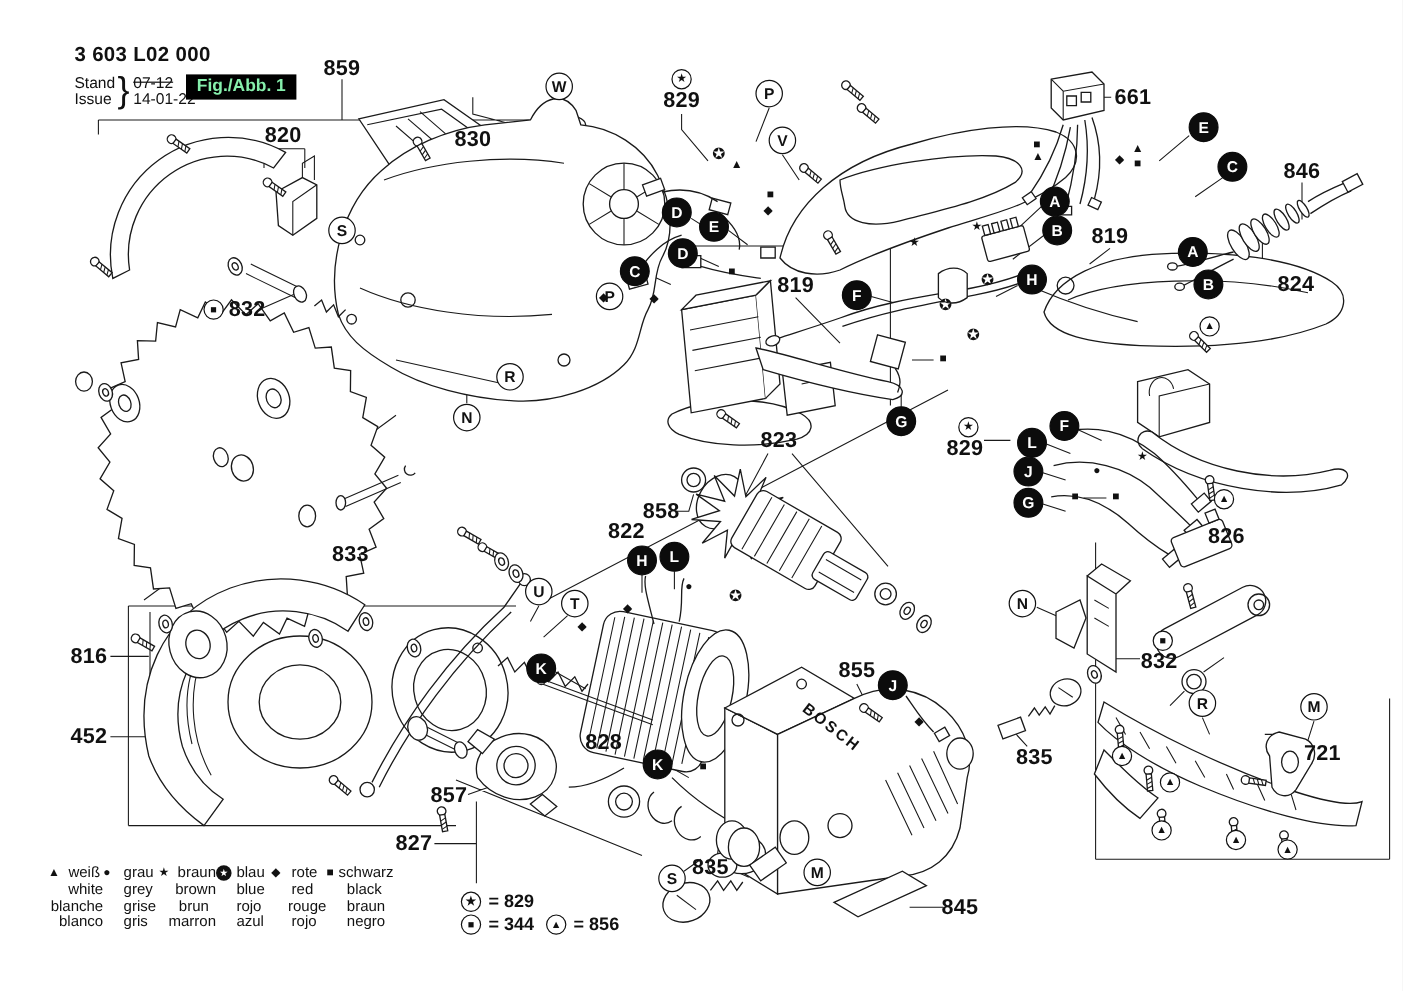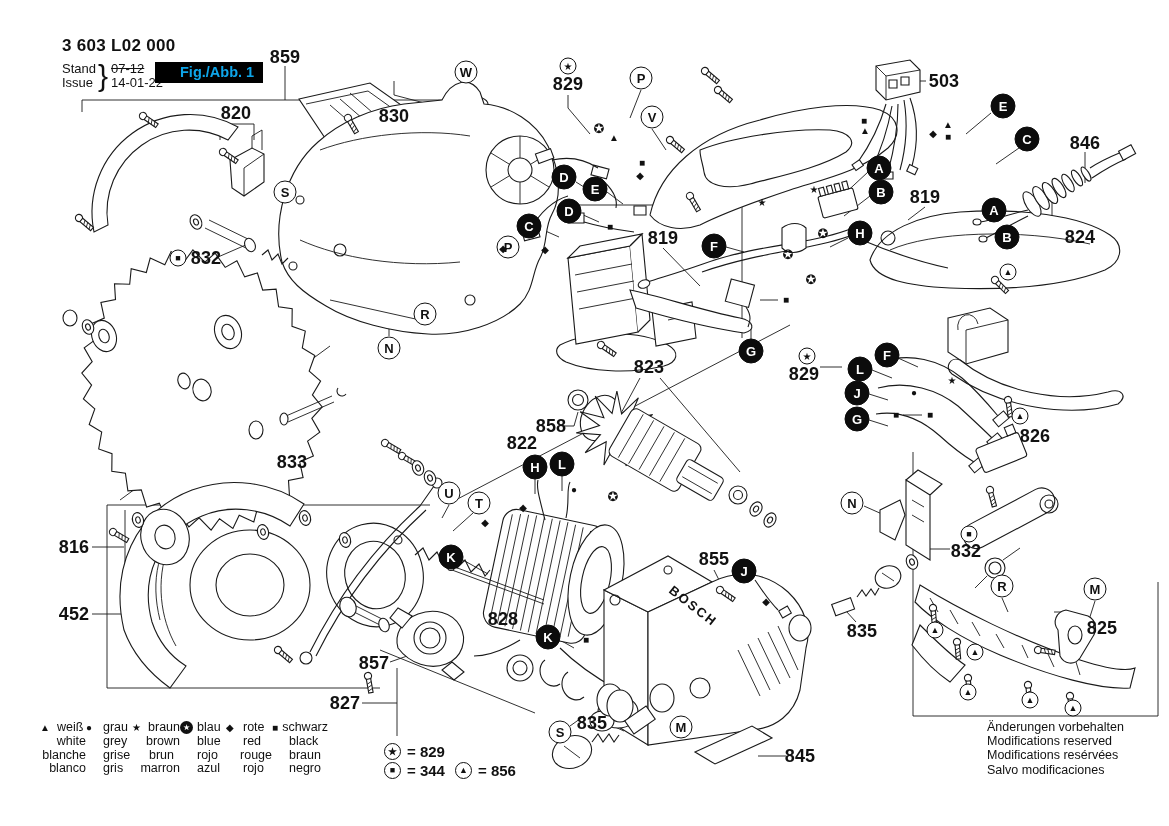--- a/index.html
+++ b/index.html
@@ -22,22 +22,22 @@
           border-radius:50%;background:#fff;color:#111;display:flex;align-items:center;justify-content:center;
           font-size:9px;line-height:1;}
   .symcir.star{font-size:10px;}
   .hdr{position:absolute;left:62px;top:36px;}
   .hdr .pn{font-size:17px;font-weight:bold;letter-spacing:0.3px;}
   .hdr .si{display:flex;align-items:center;margin-top:3px;}
   .hdr .sicol{font-size:13px;line-height:14px;}
   .hdr .brace{font-size:30px;font-weight:300;margin:0 3px 0 2px;}
   .hdr .vals{font-size:13px;line-height:14px;}
   .strike{text-decoration:line-through;}
-  .figbox{position:absolute;left:155px;top:62px;background:#000;color:#0ea5e9;font-weight:bold;
-          font-size:14.5px;padding:2px 9px 3px 25px;}
+  .figbox{position:absolute;left:155px;top:62px;background:#000;color:#86efac;font-weight:bold;
+          font-size:14.5px;padding:2px 9px 3px 9px;}
   .legend{position:absolute;left:40px;top:721px;display:flex;}
   .legcol{margin-right:0;font-size:12.5px;line-height:13.8px;}
   .legrow{display:flex;align-items:center;}
   .legsym{display:inline-flex;width:17px;justify-content:flex-start;font-size:10px;}
   .legsym .scf{width:13px;height:13px;border-radius:50%;background:#111;color:#fff;display:inline-flex;
                align-items:center;justify-content:center;font-size:8px;line-height:1;}
   .symlegend-item{position:absolute;display:flex;align-items:center;font-size:15px;font-weight:bold;}
   .symlegend-item .symcir{position:static;transform:none;margin-right:6px;}
   .footer-right{position:absolute;left:987px;top:720px;font-size:12.5px;line-height:14.2px;}
 </style>
@@ -413,41 +413,41 @@
   </div>
 
   <div class="figbox">Fig./Abb. 1</div>
 
   <div id="labels-layer">
       <div class="plabel" style="left: 285px; top: 57px;">859</div>
       <div class="plabel" style="left: 394px; top: 72px; margin-top: 44px;">830</div>
       <div class="plabel" style="left: 568px; top: 84px;">829</div>
       <span class="symcir star" style="left: 568px; top: 66px;">★</span>
       <div class="plabel" style="left: 236px; top: 113px;">820</div>
-      <div class="plabel" style="left: 944px; top: 81px;">503</div>
+      <div class="plabel" style="left: 944px; top: 81px;">661</div>
       <div class="plabel" style="left: 1085px; top: 143px;">846</div>
       <div class="plabel" style="left: 925px; top: 197px;">819</div>
       <div class="plabel" style="left: 1080px; top: 237px;">824</div>
       <div class="plabel" style="left: 206px; top: 258px;">832</div>
       <span class="symcir sq" style="left: 178px; top: 258px;">■</span>
       <div class="plabel" style="left: 663px; top: 238px;">819</div>
       <div class="plabel" style="left: 649px; top: 367px;">823</div>
       <div class="plabel" style="left: 804px; top: 374px;">829</div>
       <span class="symcir star" style="left: 807px; top: 356px;">★</span>
       <div class="plabel" style="left: 551px; top: 426px;">858</div>
       <div class="plabel" style="left: 522px; top: 443px;">822</div>
-      <div class="plabel" style="left: 1022px; top: 436px; margin-left: 13px;">826</div>
+      <div class="plabel" style="left: 1022px; top: 447px;">826</div>
       <div class="plabel" style="left: 74px; top: 547px;">816</div>
       <div class="plabel" style="left: 74px; top: 614px;">452</div>
       <div class="plabel" style="left: 292px; top: 462px;">833</div>
       <div class="plabel" style="left: 503px; top: 619px;">828</div>
       <div class="plabel" style="left: 714px; top: 559px;">855</div>
       <div class="plabel" style="left: 966px; top: 551px;">832</div>
       <span class="symcir sq" style="left: 969px; top: 534px;">■</span>
-      <div class="plabel" style="left: 1102px; top: 628px;">825</div>
+      <div class="plabel" style="left: 1102px; top: 628px;">721</div>
       <div class="plabel" style="left: 374px; top: 663px;">857</div>
       <div class="plabel" style="left: 345px; top: 703px;">827</div>
       <div class="plabel" style="left: 862px; top: 631px;">835</div>
       <div class="plabel" style="left: 592px; top: 723px;">835</div>
       <div class="plabel" style="left: 800px; top: 756px;">845</div>
     </div>
   <div id="callouts-layer">
       <div class="callout w" style="left: 466px; top: 72px;">W</div>
       <div class="callout w" style="left: 641px; top: 78px;">P</div>
       <div class="callout w" style="left: 652px; top: 117px;">V</div>
@@ -643,19 +643,13 @@
       <div class="symlegend-item" style="left: 384px; top: 762px;">
         <span class="symcir sq" style="left: 0px; top: 0px;">■</span>
         <span>= 344</span>
       </div>
       <div class="symlegend-item" style="left: 455px; top: 762px;">
         <span class="symcir tri" style="left: 0px; top: 0px;">▲</span>
         <span>= 856</span>
       </div>
     </div>
 
-  <div class="footer-right">
-    <div>Änderungen vorbehalten</div>
-    <div>Modifications reserved</div>
-    <div>Modifications resérvées</div>
-    <div>Salvo modificaciones</div>
-  </div>
 </div>
 
 </body></html>

